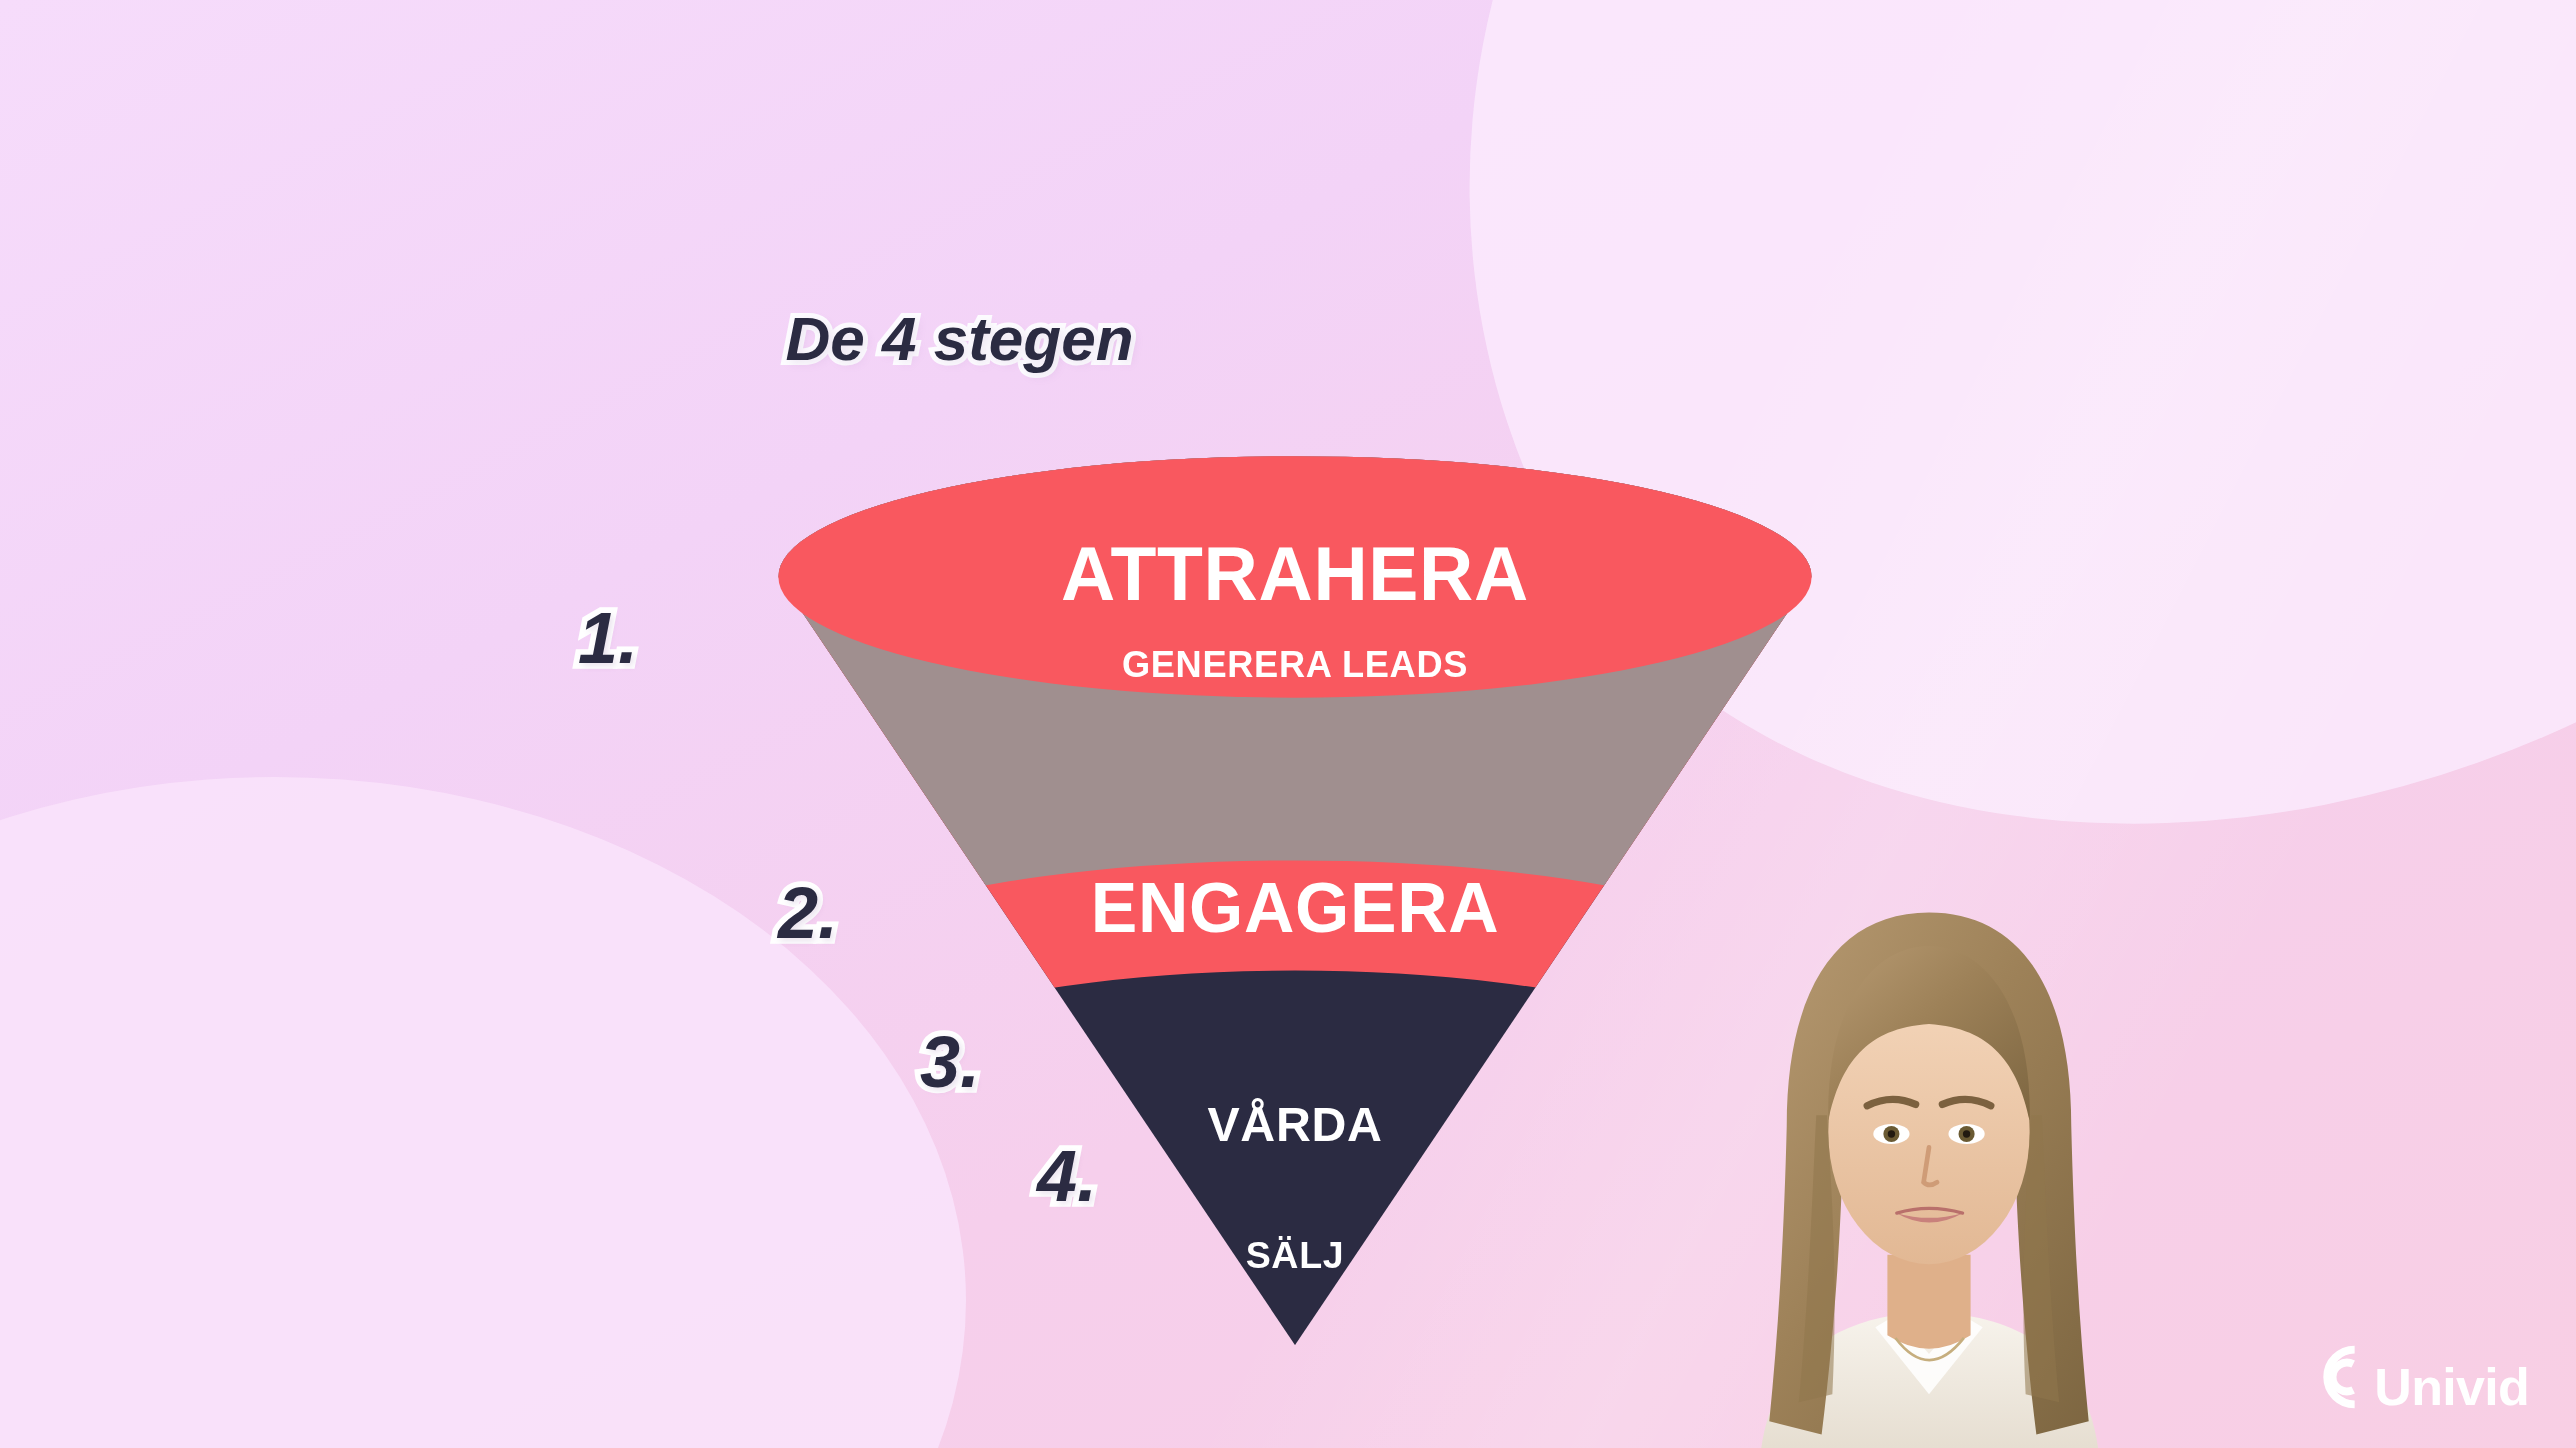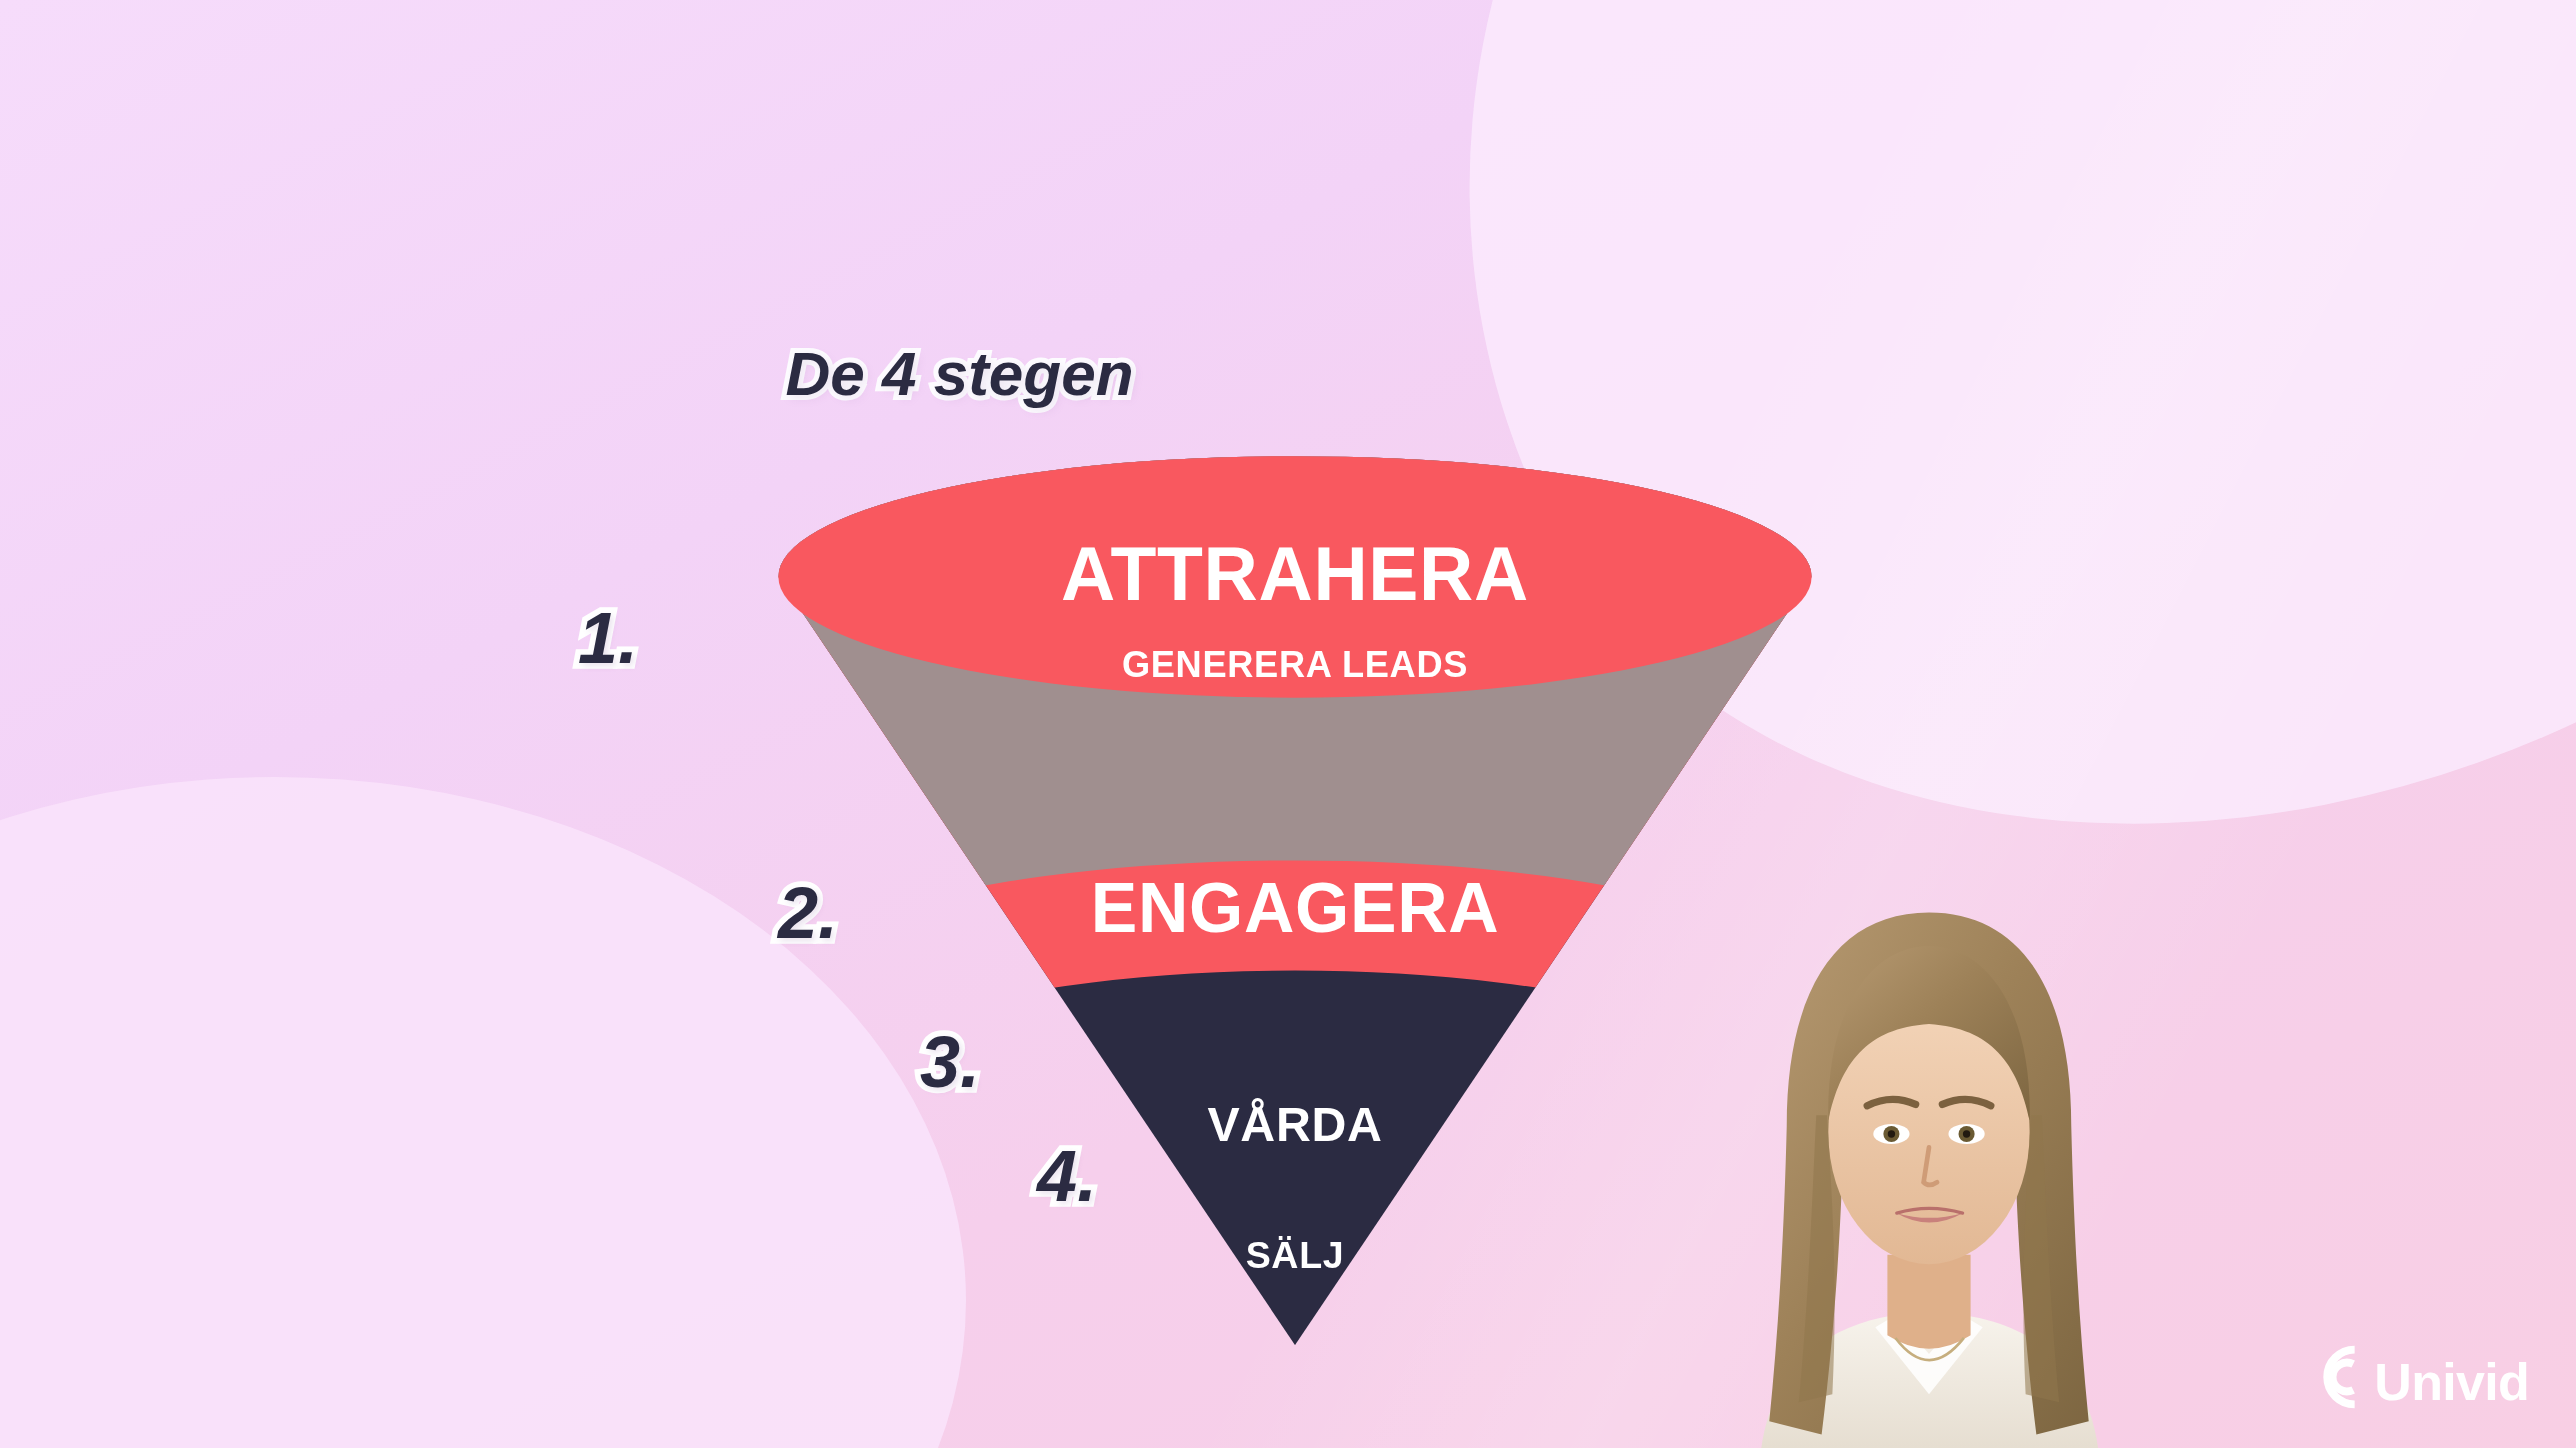--- a/index.html
+++ b/index.html
@@ -67,21 +67,20 @@
       9.4px 9.4px 14.8px rgba(150,110,170,.16);
     line-height: 1.04;
     white-space: nowrap;
   }
   .subtitle-wrap {
     position: absolute;
     top: 303px;
     left: 0;
     width: 1919px;
     text-align: center;
-    margin-top: 35px;
   }
   .subtitle {
     display: inline-block;
     font-size: 62px;
     font-weight: 900;
     font-style: italic;
     color: #2b2b42;
     -webkit-text-stroke: 10px #fdfcff;
     paint-order: stroke fill;
     text-shadow: 3.4px 3.4px 9.4px rgba(160,120,180,.18);
@@ -132,21 +131,21 @@
     overflow: hidden;
   }
   #presenter svg { display: block; width: 100%; height: 100%; }
 
   
   #logo {
     position: absolute;
     right: 47px;
     bottom: 35px;
     display: flex;
-    align-items: center;
+    align-items: flex-end;
     gap: 2.7px;
   }
   #logo .mark { width: 72px; height: 72px; }
   #logo .word {
     color: #ffffff;
     font-size: 52px;
     font-weight: 700;
     letter-spacing: -0.7px;
     line-height: 1;
     margin-left: -10.7px;

